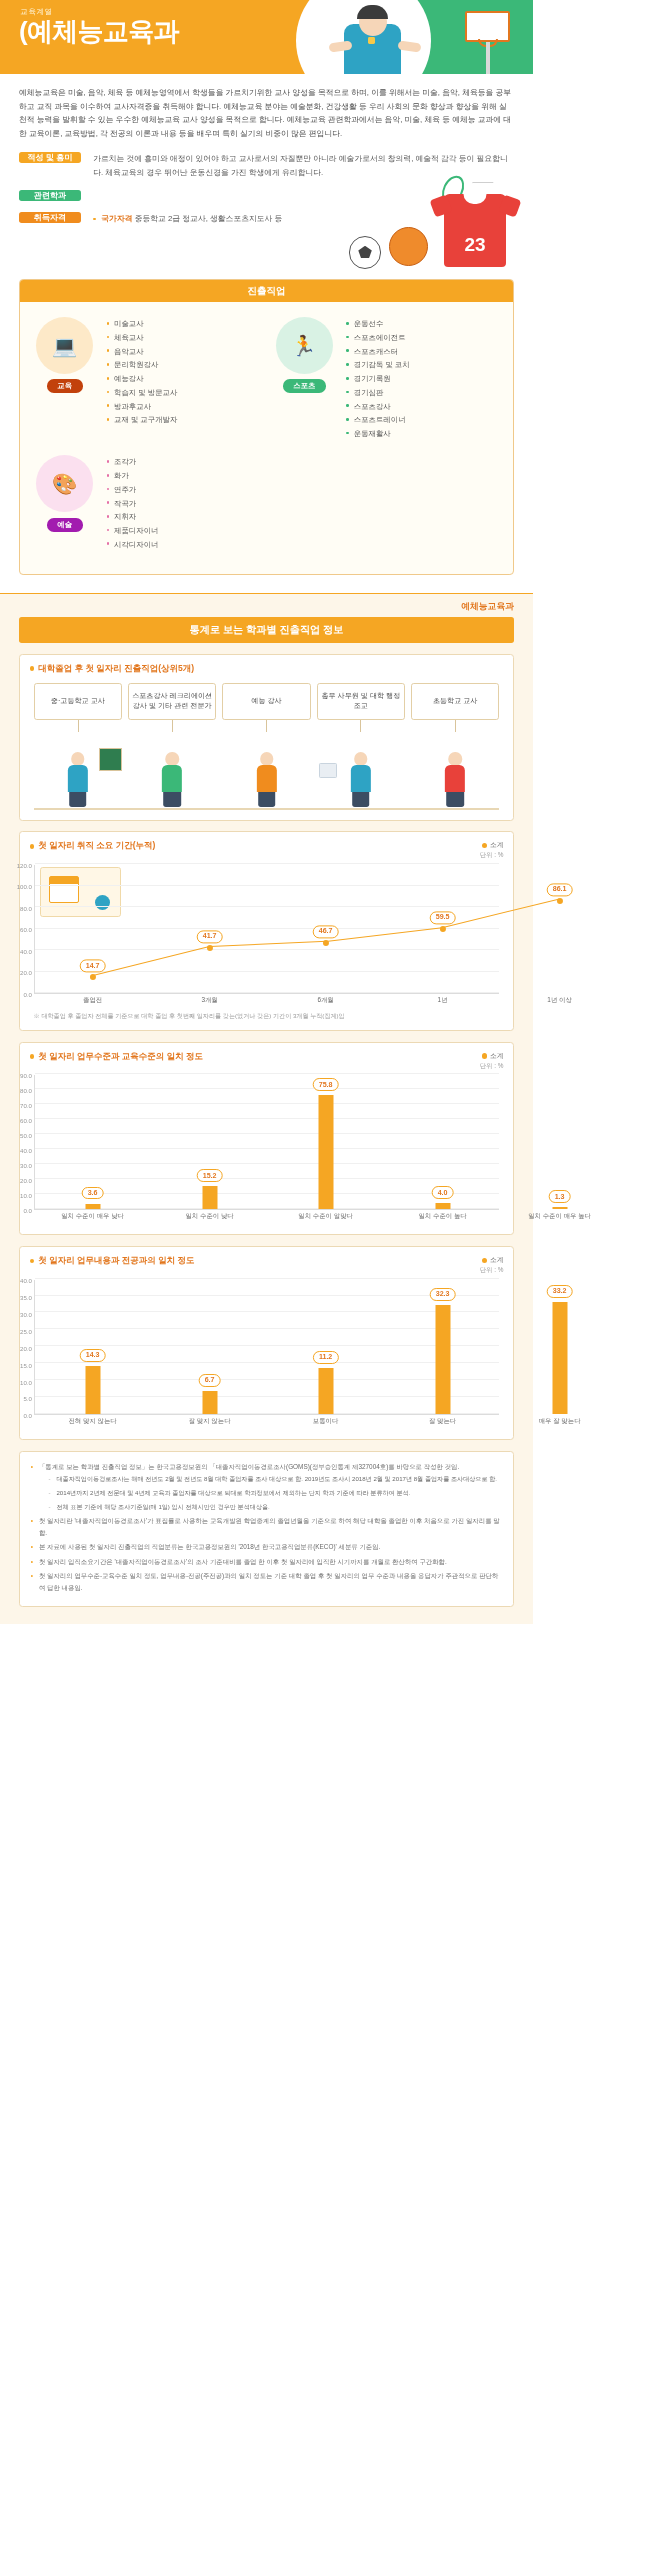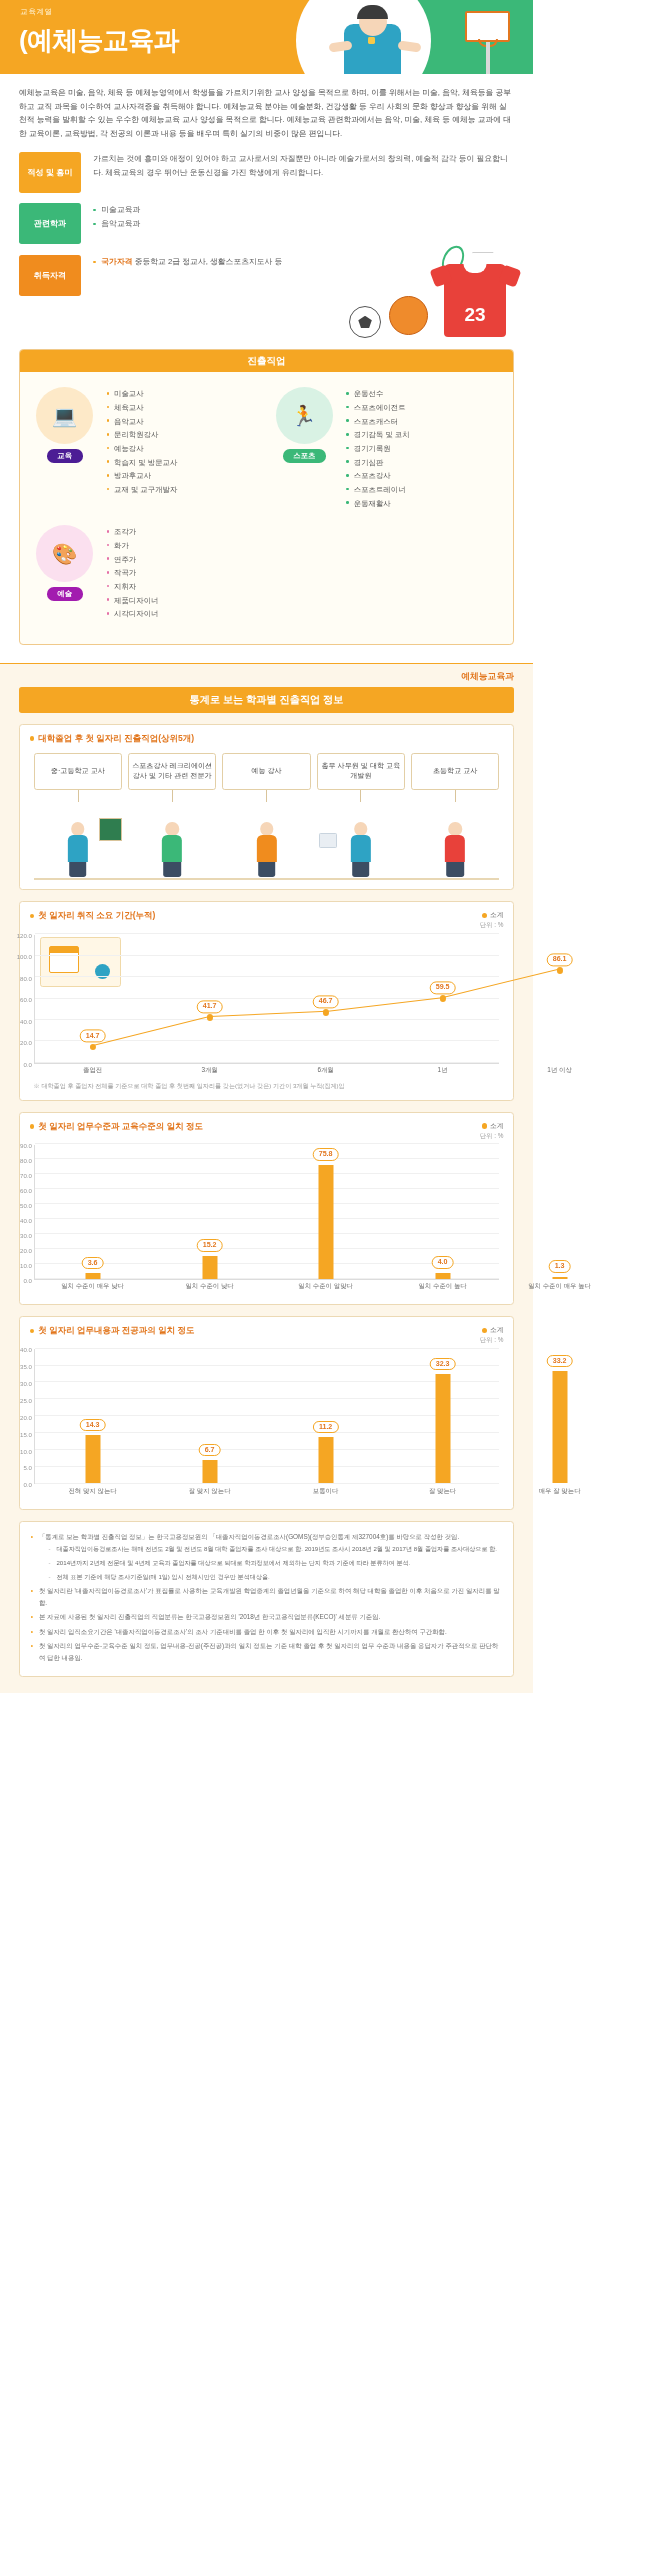--- a/index.html
+++ b/index.html
@@ -20,21 +20,21 @@
   }
   .hero-left-label {
     position: absolute;
     top: 6.8px; left: 20.3px;
     font-size: 7.4px;
     color: #fff6dc;
     letter-spacing: 0.7px;
   }
   .hero-title {
     position: absolute;
-    top: 23px; left: 19px;
+    top: 14px; left: 19px;
     font-size: 26px;
     font-weight: bold;
     color: #ffffff;
     letter-spacing: -0.7px;
   }
   .hero-illus {
     position: absolute;
     right: 0; top: 0;
     width: 291px; height: 74px;
   }
@@ -126,21 +126,21 @@
   
   .inforows { padding: 2.7px 19px 0 19px; }
   .inforow { display: flex; align-items: flex-start; margin-bottom: 10.8px; }
   .pill {
     width: 62px; min-width: 62px;
     background: #f5a623;
     color: #fff;
     font-size: 8.1px;
     font-weight: bold;
     border-radius: 2.7px;
-    padding: 15px 0;
+    padding: 0 0;
     text-align: center;
     position: relative;
   }
   .pill.green { background: #3bb878; }
   .pill.orange2 { background: #f08c1e; }
   .row-content {
     flex: 1;
     padding-left: 12.2px;
     font-size: 7.8px;
     line-height: 1.8;
@@ -245,21 +245,21 @@
     background: #fde9c8;
     margin: 0 auto 4.1px auto;
     position: relative;
     display: flex; align-items: center; justify-content: center;
     font-size: 20.3px;
   }
   .job-circle.g { background: #d9f2e4; }
   .job-circle.p { background: #fbe0ef; }
   .job-tag {
     display: inline-block;
-    background: #4c1d95; color: #fff;
+    background: #c2410c; color: #fff;
     font-size: 7.4px; font-weight: bold;
     padding: 2px 10.8px; border-radius: 6.8px;
   }
   .job-tag.g { background: #3bb878; }
   .job-tag.p { background: #a21caf; }
   .job-list { flex: 1; padding-left: 9.5px; font-size: 7.4px; line-height: 1.85; color: #555; }
   .job-list li { position: relative; padding-left: 7.4px; list-style: none; }
   .job-list li::before {
     content: ""; position: absolute; left: 0; top: 4.7px;
     width: 2.7px; height: 2.7px; border-radius: 50%; background: #f5a623;
@@ -506,24 +506,20 @@
 
     <div class="inforow">
       <div class="pill">적성 및 흥미</div>
       <div class="row-content">가르치는 것에 흥미와 애정이 있어야 하고 교사로서의 자질뿐만 아니라 예술가로서의 창의력, 예술적 감각 등이 필요합니다. 체육교육의 경우 뛰어난 운동신경을 가진 학생에게 유리합니다.</div>
     </div>
 
     <div class="inforow">
       <div class="pill green">관련학과</div>
       <div class="row-content">
         <div class="two-col">
-          <ul>
-            <li class="dot-li green">미술교육과</li>
-            <li class="dot-li green">음악교육과</li>
-          </ul>
         </div>
       </div>
     </div>
 
     <div class="inforow">
       <div class="pill orange2">취득자격</div>
       <div class="row-content">
         <div class="dot-li">
           <span class="hl">국가자격</span>
           <span>중등학교 2급 정교사, 생활스포츠지도사 등</span>
@@ -617,21 +613,21 @@
         </div>
         <div class="card-wrap">
           <div class="card">스포츠강사 레크리에이션강사 및 기타 관련 전문가</div>
           <div class="card-stem"></div>
         </div>
         <div class="card-wrap">
           <div class="card">예능 강사</div>
           <div class="card-stem"></div>
         </div>
         <div class="card-wrap">
-          <div class="card">총무 사무원 및 대학 교육개발원</div>
+          <div class="card">총무 사무원 및 대학 행정조교</div>
           <div class="card-stem"></div>
         </div>
         <div class="card-wrap">
           <div class="card">초등학교 교사</div>
           <div class="card-stem"></div>
         </div>
       </div>
       <div class="people-row">
         <div class="person">
           <div class="p-board"></div>

